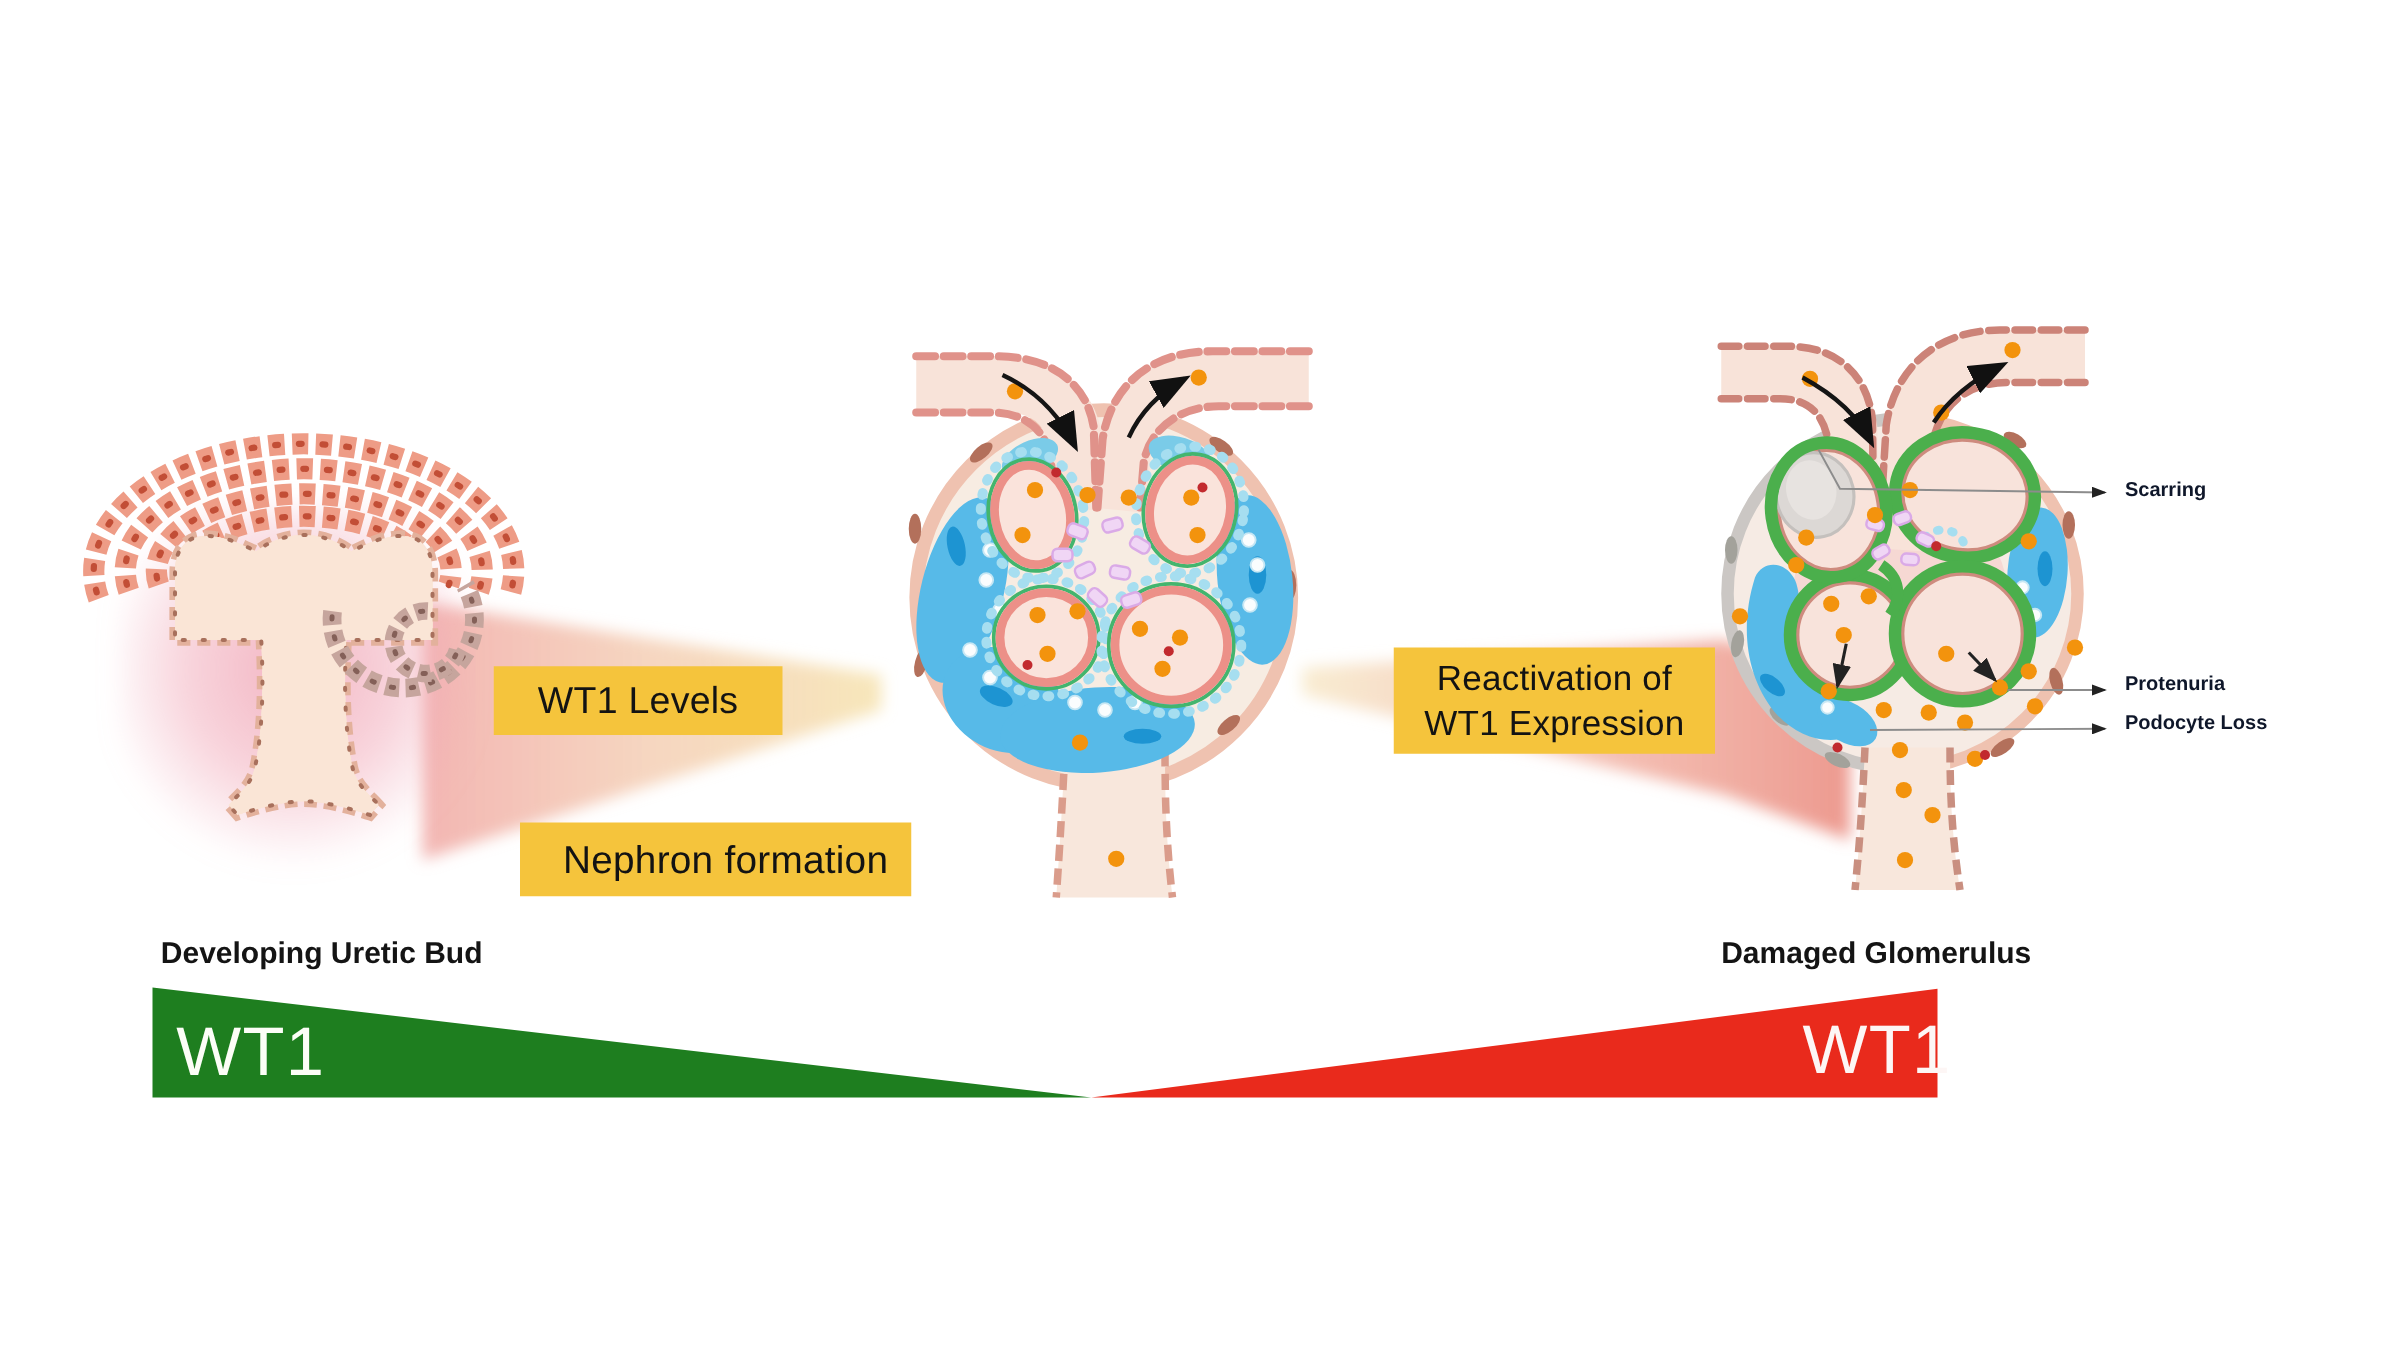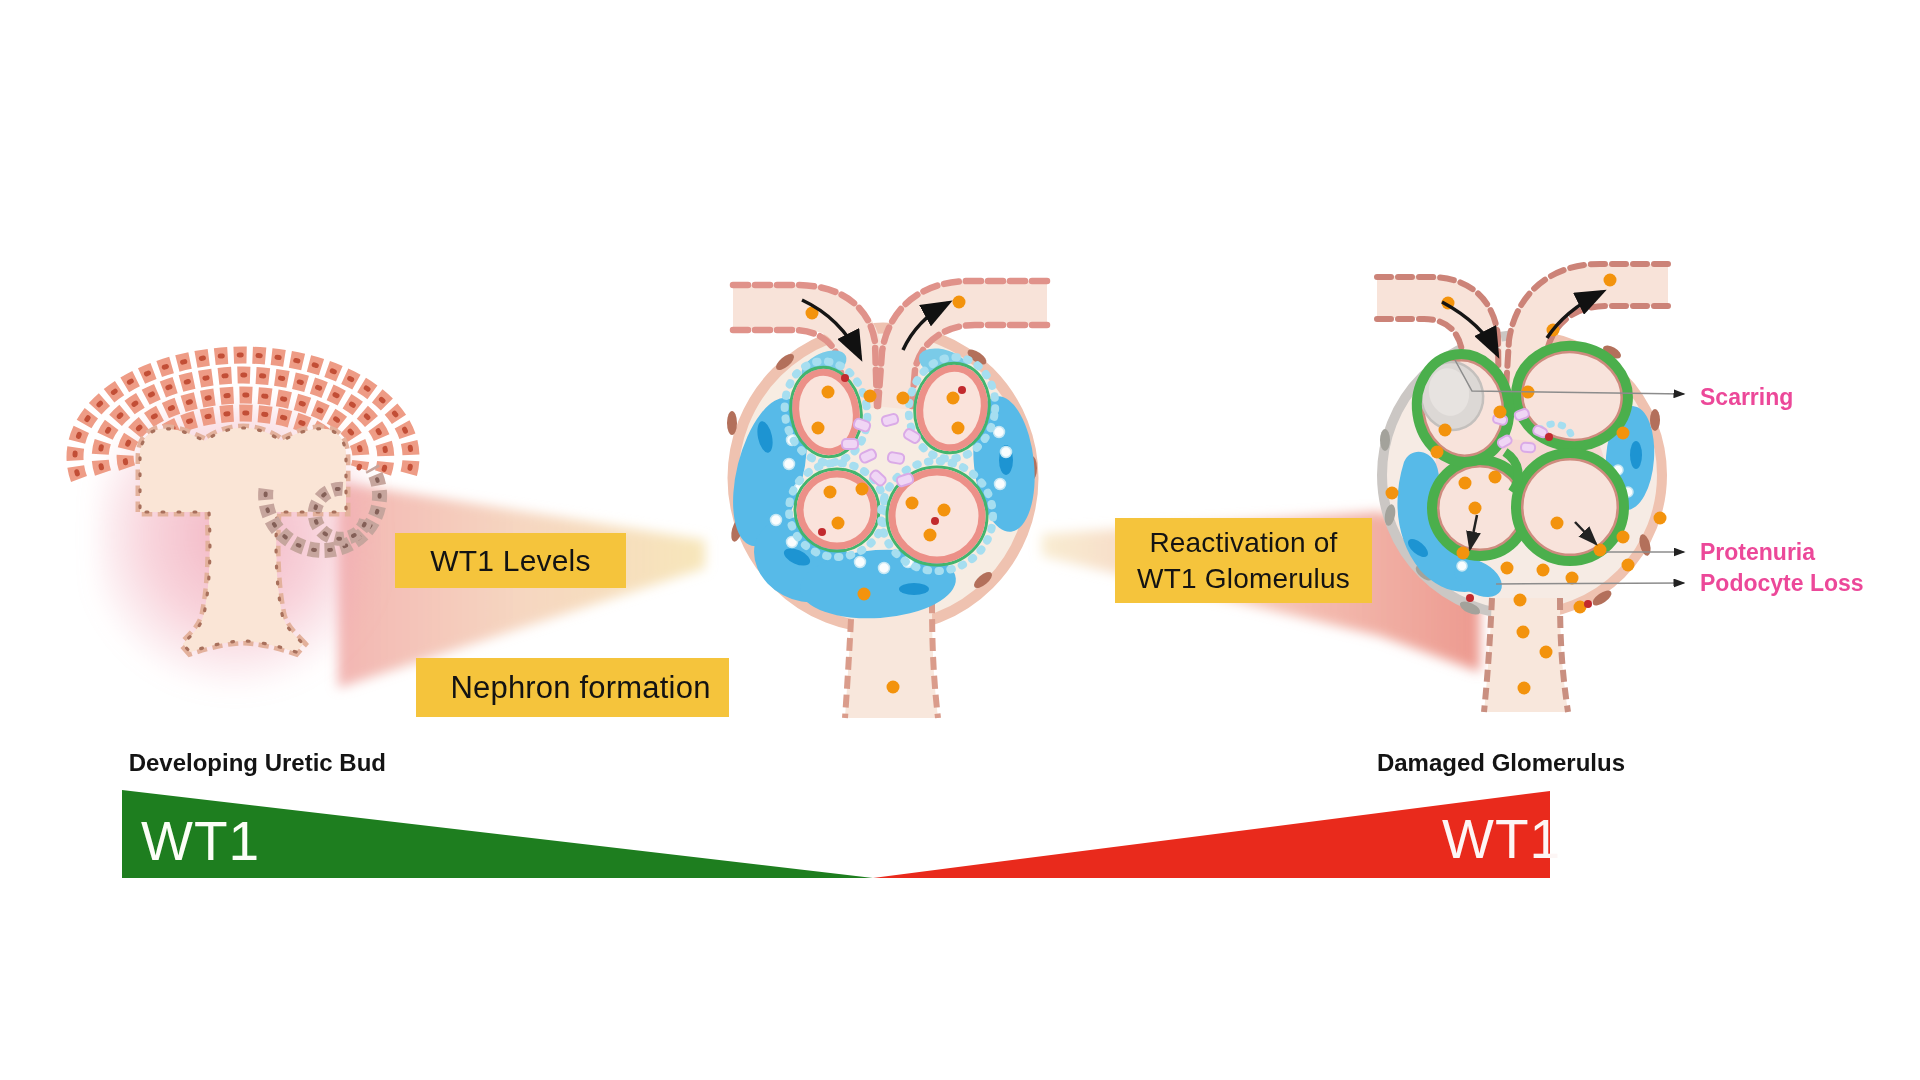--- a/index.html
+++ b/index.html
@@ -17,21 +17,21 @@
   .ylabel.nephron{left:416px;top:658px;width:297px;height:59px;font-size:31px;padding-left:16px;}
   .ylabel.react{left:1115px;top:518px;width:257px;height:85px;font-size:28px;line-height:36px;flex-direction:column;text-align:center;}
   .ylabel.highfat{left:1045px;top:662px;width:352px;height:53px;font-size:31px;}
   .caption{
     position:absolute;top:749px;width:300px;text-align:right;
     font-size:24px;font-weight:bold;color:#141414;
   }
   .caption.bud{left:86px;}
   .caption.healthy{left:755px;}
   .caption.damaged{left:1325px;}
-  .sidelabel{position:absolute;left:1700px;font-size:23px;font-weight:bold;color:#ec4899;white-space:nowrap;}
+  .sidelabel{position:absolute;left:1700px;font-size:16px;font-weight:bold;color:#0f172a;white-space:nowrap;}
   .sidelabel.scarring{top:384px;}
   .sidelabel.protenuria{top:539px;}
   .sidelabel.podocyte{top:570px;}
   .wt1txt{position:absolute;font-size:55px;letter-spacing:1px;font-weight:400;}
   .wt1txt.green{left:141px;top:809px;color:#FCFEF7;}
   .wt1txt.red{left:1442px;top:807px;color:#FDF6F5;}
 </style>
 </head>
 <body>
 
@@ -353,21 +353,21 @@
 </svg>
 
 <div class="ylabel wt1levels">
   <span>WT1 Levels</span>
 </div>
 <div class="ylabel nephron">
   <span>Nephron formation</span>
 </div>
 <div class="ylabel react">
   <span>Reactivation of</span>
-  <span>WT1 Glomerulus</span>
+  <span>WT1 Expression</span>
 </div>
 
 <div class="caption bud">Developing Uretic Bud</div>
 <div class="caption damaged">Damaged Glomerulus</div>
 
 <div class="sidelabel scarring">Scarring</div>
 <div class="sidelabel protenuria">Protenuria</div>
 <div class="sidelabel podocyte">Podocyte Loss</div>
 
 <div class="wt1txt green">WT1</div>

